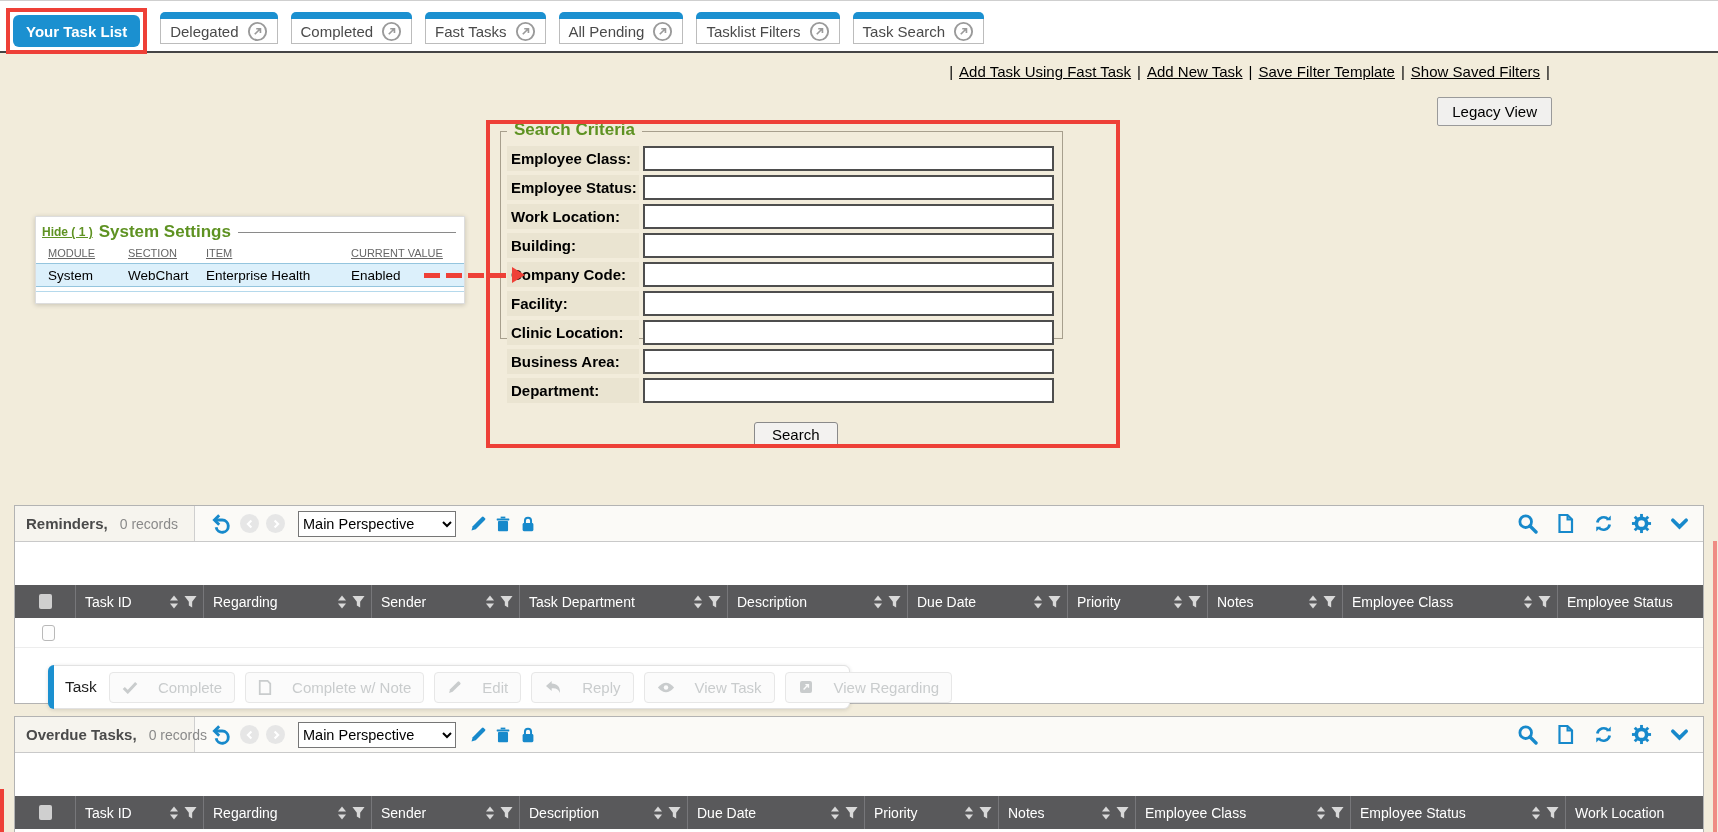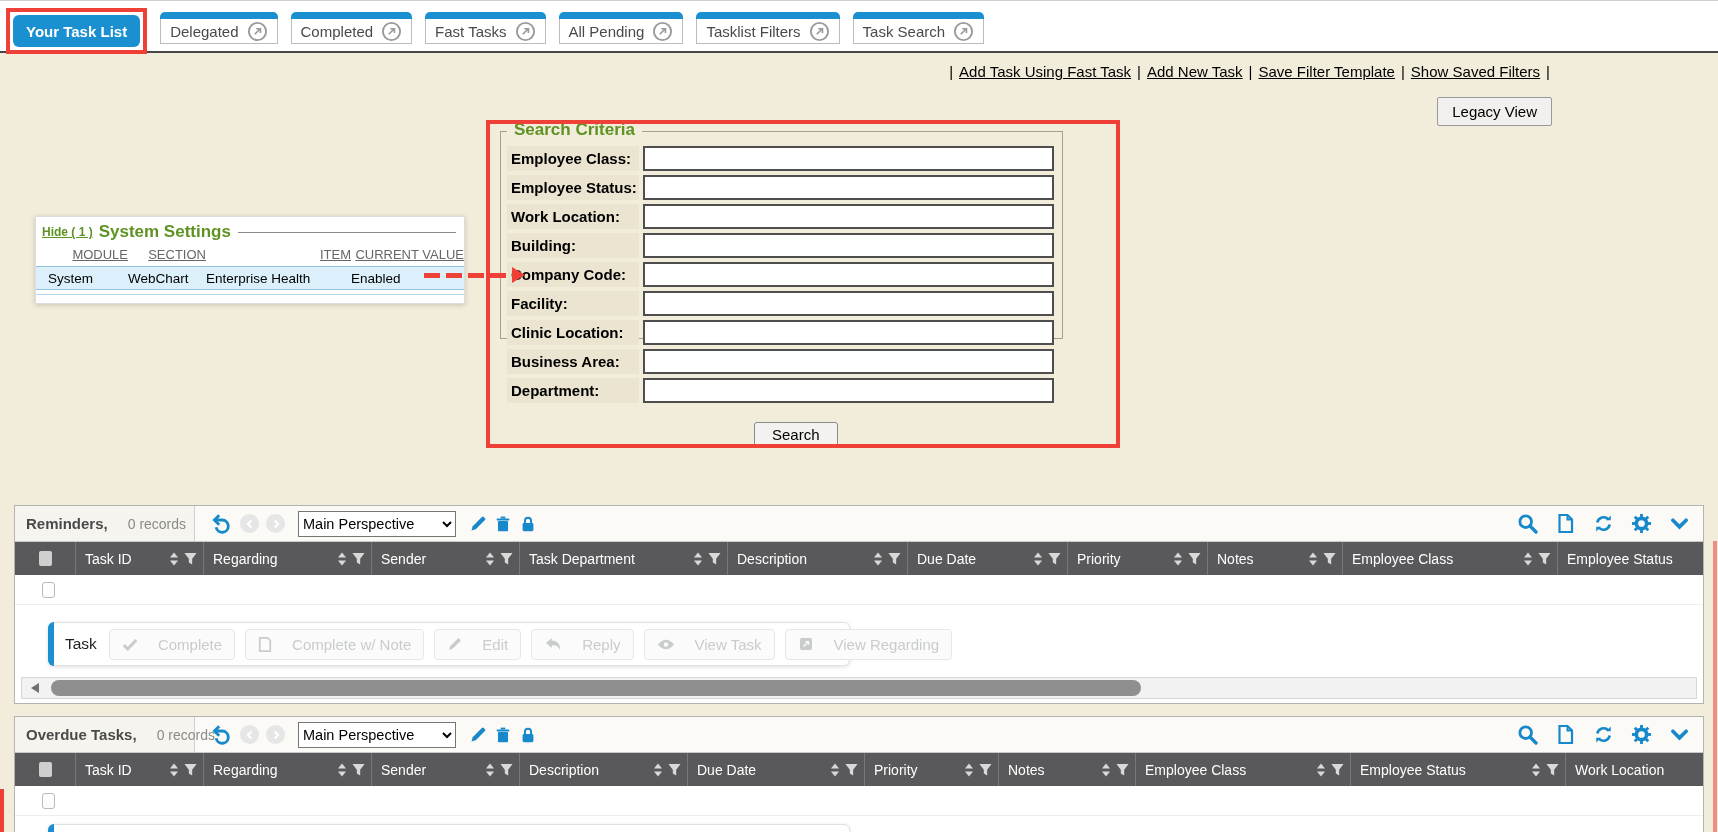--- a/index.html
+++ b/index.html
@@ -74,21 +74,21 @@
   }
 
   
   #sys-panel { position:absolute; left:35px; top:216px; width:430px; height:88px;
     background:#fff; border:1px solid #ddd; box-shadow:0 1px 5px rgba(0,0,0,.18); }
   .ss-title-row { display:flex; align-items:center; padding:5px 8px 2px 6px; }
   .ss-hide { font-size:12px; font-weight:bold; color:#5e9222; text-decoration:underline;
     margin-right:6px; cursor:pointer; white-space:nowrap; }
   .ss-title { font-size:17px; font-weight:bold; color:#5e9222; white-space:nowrap; }
   .ss-rule { flex:1; border-top:1px solid #8a8a8a; margin-left:7px; }
-  .ss-head { display:flex; align-items:center; padding:3px 0 4px 0; font-size:13px; color:#666;text-align:right; }
+  .ss-head { display:flex; align-items:center; padding:3px 0 4px 0; font-size:11px; color:#666; }
   .ss-head span { text-decoration:underline; }
   .ss-c0 { width:92px; padding-left:12px; } .ss-c1 { width:78px; } .ss-c2 { width:145px; } .ss-c3 { flex:1; }
   .ss-row { display:flex; align-items:center; height:24px; background:#dcf0fb;
     border-top:1px solid #94c5de; border-bottom:1px solid #94c5de; font-size:13.5px; }
   .ss-after { height:5px; border-bottom:1px solid #b5d9ec; }
 
   
   #arrow { position:absolute; left:424px; top:267px; display:flex; align-items:center; gap:6px; z-index:2; }
   .dash { width:16px; height:5px; background:#ee4037; }
   .arrow-head { width:0; height:0; border-top:8px solid transparent;
@@ -98,31 +98,31 @@
   .section { position:absolute; left:14px; width:1690px; background:#fff;
     border:1px solid #b3b3b3; }
   #reminders-section { top:505px; height:199px; }
   #overdue-section   { top:716px; height:150px; }
 
   .sec-bar { height:36px; display:flex; align-items:center; background:#fbfaf7;
     border-bottom:1px solid #c9c9c9; }
   .bar-left { width:180px; align-self:stretch; display:flex; align-items:center;
     padding-left:11px; border-right:1px solid #cfcfcf; background:#f6f4ee; }
   .bar-title { font-size:15px; font-weight:bold; color:#4a4a4a; white-space:nowrap; }
-  .bar-records { font-size:14px; color:#8a8a8a; margin-left:20px; white-space:nowrap; }
+  .bar-records { font-size:14px; color:#8a8a8a; margin-left:12px; white-space:nowrap; }
   .bar-tools { display:flex; align-items:center; gap:7px; margin-left:15px; }
   .tool-blue { color:#1789cb; cursor:pointer; }
   .nav-circle { width:19px; height:19px; border-radius:50%; background:#e6e6e6;
     display:flex; align-items:center; justify-content:center; color:#fff; }
   .persp-select { height:26px; width:158px; font-family:"Liberation Sans",sans-serif;
     font-size:14.5px; border:1px solid #767676; background:#fff; margin:0 6px; }
   .bar-right { margin-left:auto; display:flex; align-items:center; gap:17px; padding-right:13px; }
   .bar-right .tool-blue { width:21px; height:21px; }
 
-  .thead { display:flex; align-items:stretch; background:#59595b; height:33px; }
+  .thead { display:flex; align-items:stretch; background:#59595b; height:33px;margin-top:43px; }
   .th { display:flex; align-items:center; justify-content:space-between;
     padding:0 6px 0 9px; border-right:1px solid #77777a; color:#fff; font-size:14px;
     white-space:nowrap; overflow:hidden; cursor:pointer; }
   .th-cb { display:flex; align-items:center; justify-content:center; width:61px;
     border-right:1px solid #77777a; }
   .th-cbbox { width:13px; height:15px; background:#cfcfcf; border-radius:2px; cursor:pointer; }
   .th-icons { display:flex; align-items:center; gap:5px; margin-left:6px; }
   .i-sort { width:10px; height:14px; color:#d9d9d9; }
   .i-funnel { width:13px; height:14px; color:#d9d9d9; }
   .th-last { border-right:none; flex:1; }

